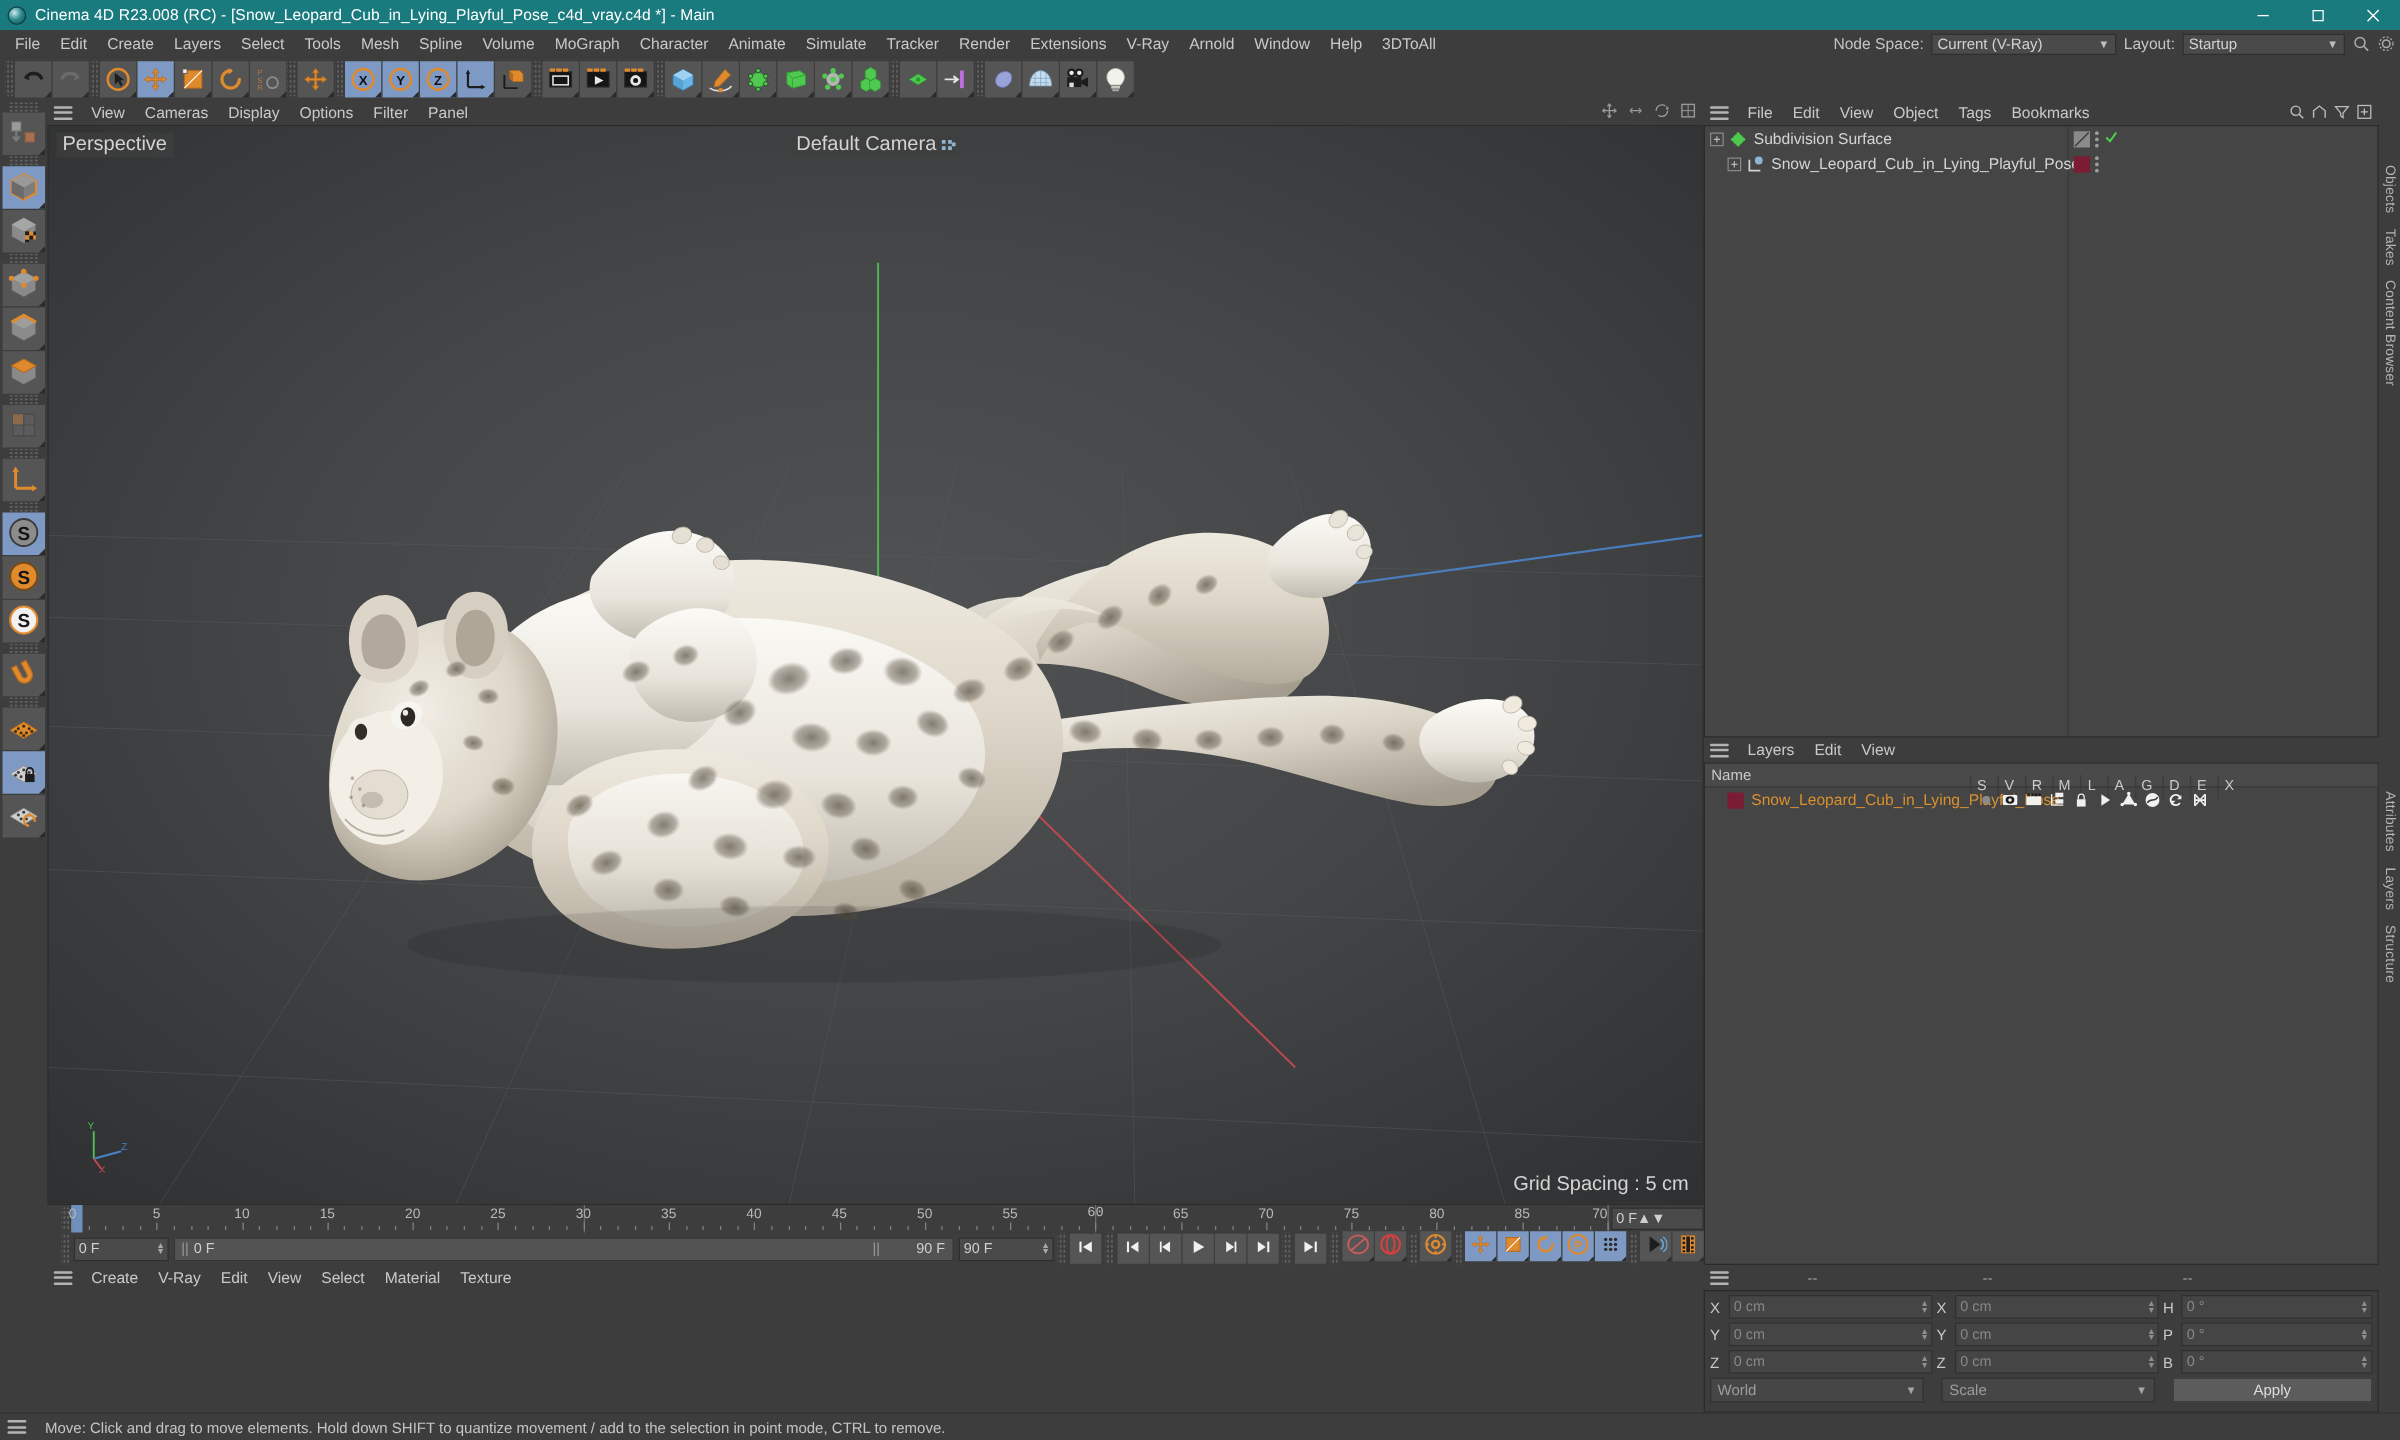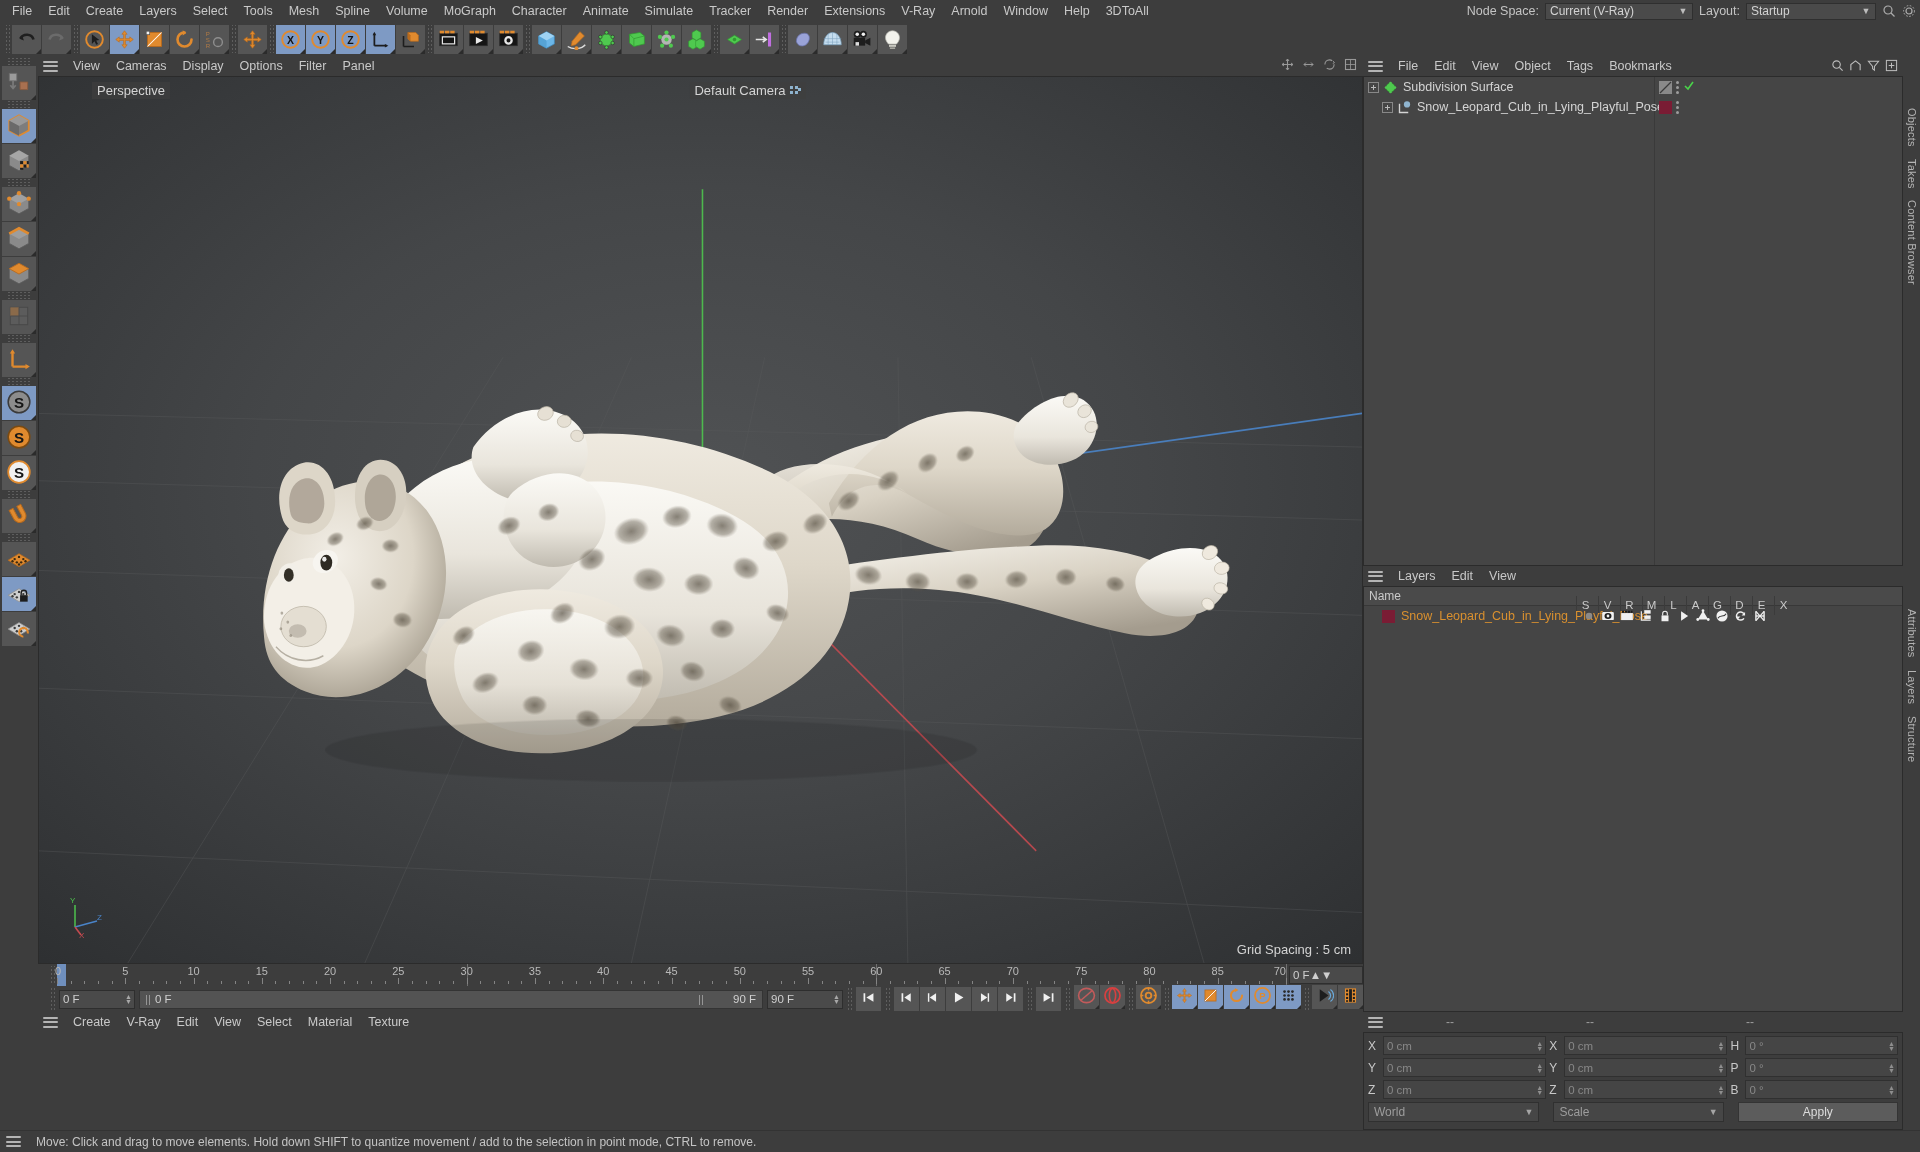--- a/index.html
+++ b/index.html
@@ -119,22 +119,22 @@
   .vp-menu { padding: 0 8px; font-size: 12.5px; color: #c9c9c9; line-height: 20px; }
   .vp-hdr-right { position: absolute; right: 6px; top: 2px; display: flex; gap: 8px; align-items: center; }
 
   .viewport {
     flex: 1 1 auto; position: relative; min-height: 0; overflow: hidden;
     background:
       radial-gradient(ellipse 120% 95% at 50% 46%, #4e5052 0%, #424446 38%, #383a3c 68%, #2e3032 100%);
     border: 1px solid #2b2b2b;
   }
   .vp-label {
-    position: absolute; font-size: 13px; color: #d4d4d4; background: rgba(62,62,62,0.72);
-    padding: 1px 5px; white-space: nowrap; margin-left: 47px;
+    position: absolute; font-size: 16px; color: #d4d4d4; background: rgba(62,62,62,0.72);
+    padding: 1px 5px; white-space: nowrap;
   }
   #vpPersp { left: 6px; top: 5px; }
   #vpCam { left: 50%; transform: translateX(-50%); top: 5px; display: flex; align-items: center; gap: 4px; text-align: center; }
   #vpGrid { right: 6px; bottom: 5px; background: transparent; }
   .cam-dots { display: inline-block; width: 11px; height: 9px; position: relative; }
   .cam-dots i { position: absolute; width: 3px; height: 3px; background: #8fb4cf; }
   .axis-widget { position: absolute; left: 24px; bottom: 24px; width: 46px; height: 46px; }
   .vp-corner-ico { width: 13px; height: 13px; opacity: 0.8; }
 
   
@@ -291,20 +291,41 @@
   .status-text { font-size: 12px; color: #c4c4c4; white-space: nowrap; }
 
   
   .leopard { position: absolute; left: 0; top: 0; width: 100%; height: 100%; pointer-events: none; }
 </style>
 </head>
 <body>
 
 <div id="app">
 
+  <div class="titlebar">
+    <div class="tb-logo"></div>
+    <div class="tb-title">Cinema 4D R23.008 (RC) - [Snow_Leopard_Cub_in_Lying_Playful_Pose_c4d_vray.c4d *] - Main</div>
+    <div class="tb-ctrls">
+      <div class="tb-btn">
+        <svg width="11" height="11" viewBox="0 0 11 11">
+            <rect x="1" y="5" width="9" height="1" fill="#fff"></rect>
+          </svg>
+      </div>
+      <div class="tb-btn">
+        <svg width="11" height="11" viewBox="0 0 11 11">
+            <rect x="1.5" y="1.5" width="8" height="8" fill="none" stroke="#fff" stroke-width="1"></rect>
+          </svg>
+      </div>
+      <div class="tb-btn close">
+        <svg width="11" height="11" viewBox="0 0 11 11">
+            <path d="M1,1 L10,10 M10,1 L1,10" stroke="#fff" stroke-width="1.1" fill="none"></path>
+          </svg>
+      </div>
+    </div>
+  </div>
 
   <div class="menubar">
     <div id="menuItems" style="display:flex;align-items:center;">
         <div class="menu-item">File</div>
         <div class="menu-item">Edit</div>
         <div class="menu-item">Create</div>
         <div class="menu-item">Layers</div>
         <div class="menu-item">Select</div>
         <div class="menu-item">Tools</div>
         <div class="menu-item">Mesh</div>
@@ -1078,21 +1099,21 @@
             <div class="rlabel" style="left: 16.6667%;">15</div>
             <div class="rlabel" style="left: 22.2222%;">20</div>
             <div class="rlabel" style="left: 27.7778%;">25</div>
             <div class="rlabel" style="left: 33.3333%;">30</div>
             <div class="vline" style="left: 33.3333%;"></div>
             <div class="rlabel" style="left: 38.8889%;">35</div>
             <div class="rlabel" style="left: 44.4444%;">40</div>
             <div class="rlabel" style="left: 50%;">45</div>
             <div class="rlabel" style="left: 55.5556%;">50</div>
             <div class="rlabel" style="left: 61.1111%;">55</div>
-            <div class="rlabel" style="left: 66.6667%;">60</div>
+            <div class="rlabel" style="left: 66.6667%; font-family: Liberation Mono, monospace;">60</div>
             <div class="vline" style="left: 66.6667%;"></div>
             <div class="rlabel" style="left: 72.2222%;">65</div>
             <div class="rlabel" style="left: 77.7778%;">70</div>
             <div class="rlabel" style="left: 83.3333%;">75</div>
             <div class="rlabel" style="left: 88.8889%;">80</div>
             <div class="rlabel" style="left: 94.4444%;">85</div>
             <div class="rlabel" style="left: 100%; transform: translateX(-100%);">70</div>
             <div class="vline" style="left: 100%;"></div>
             <div class="rtick" style="left: 0%; height: 6px;"></div>
             <div class="rtick" style="left: 1.11111%; height: 3px;"></div>

